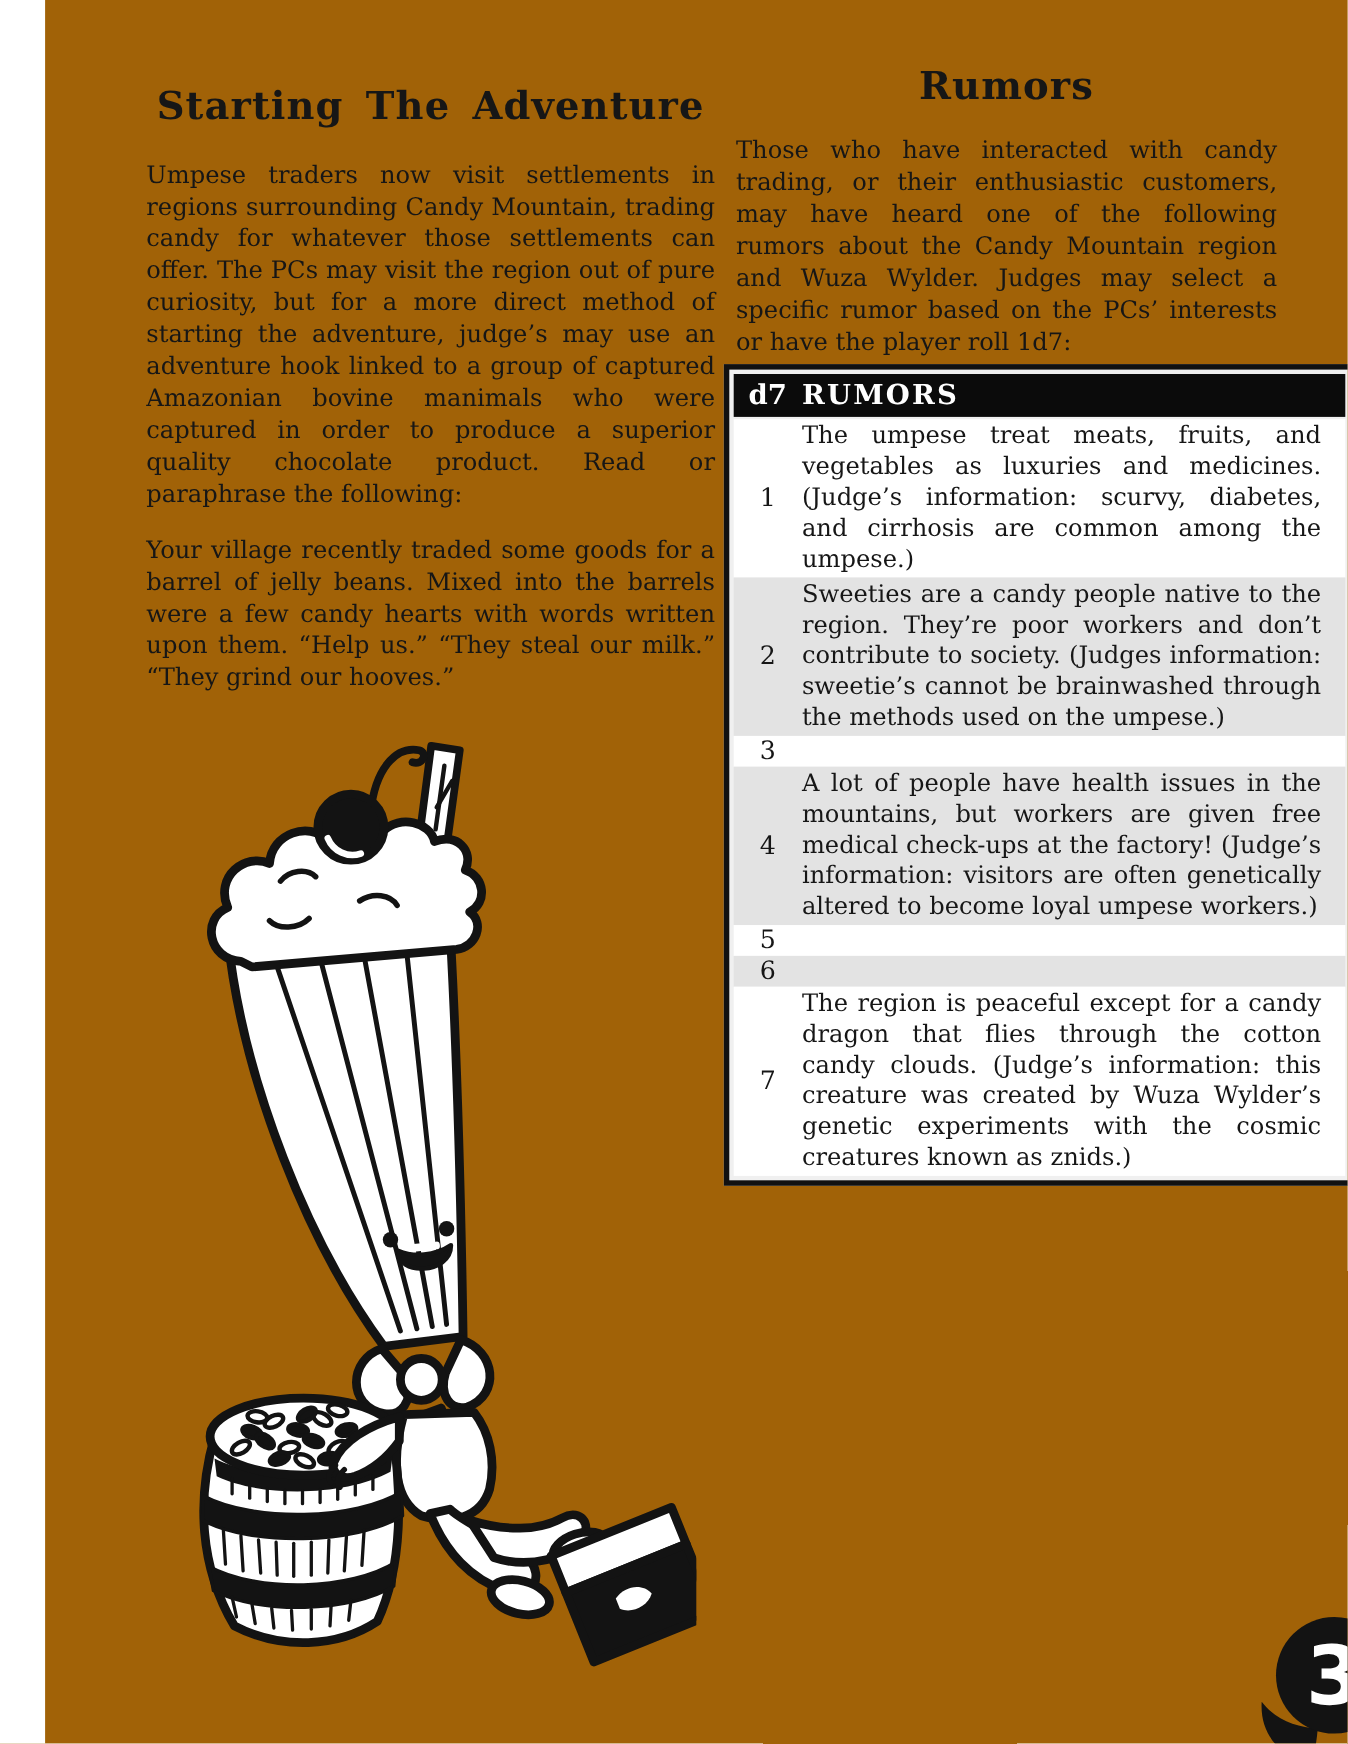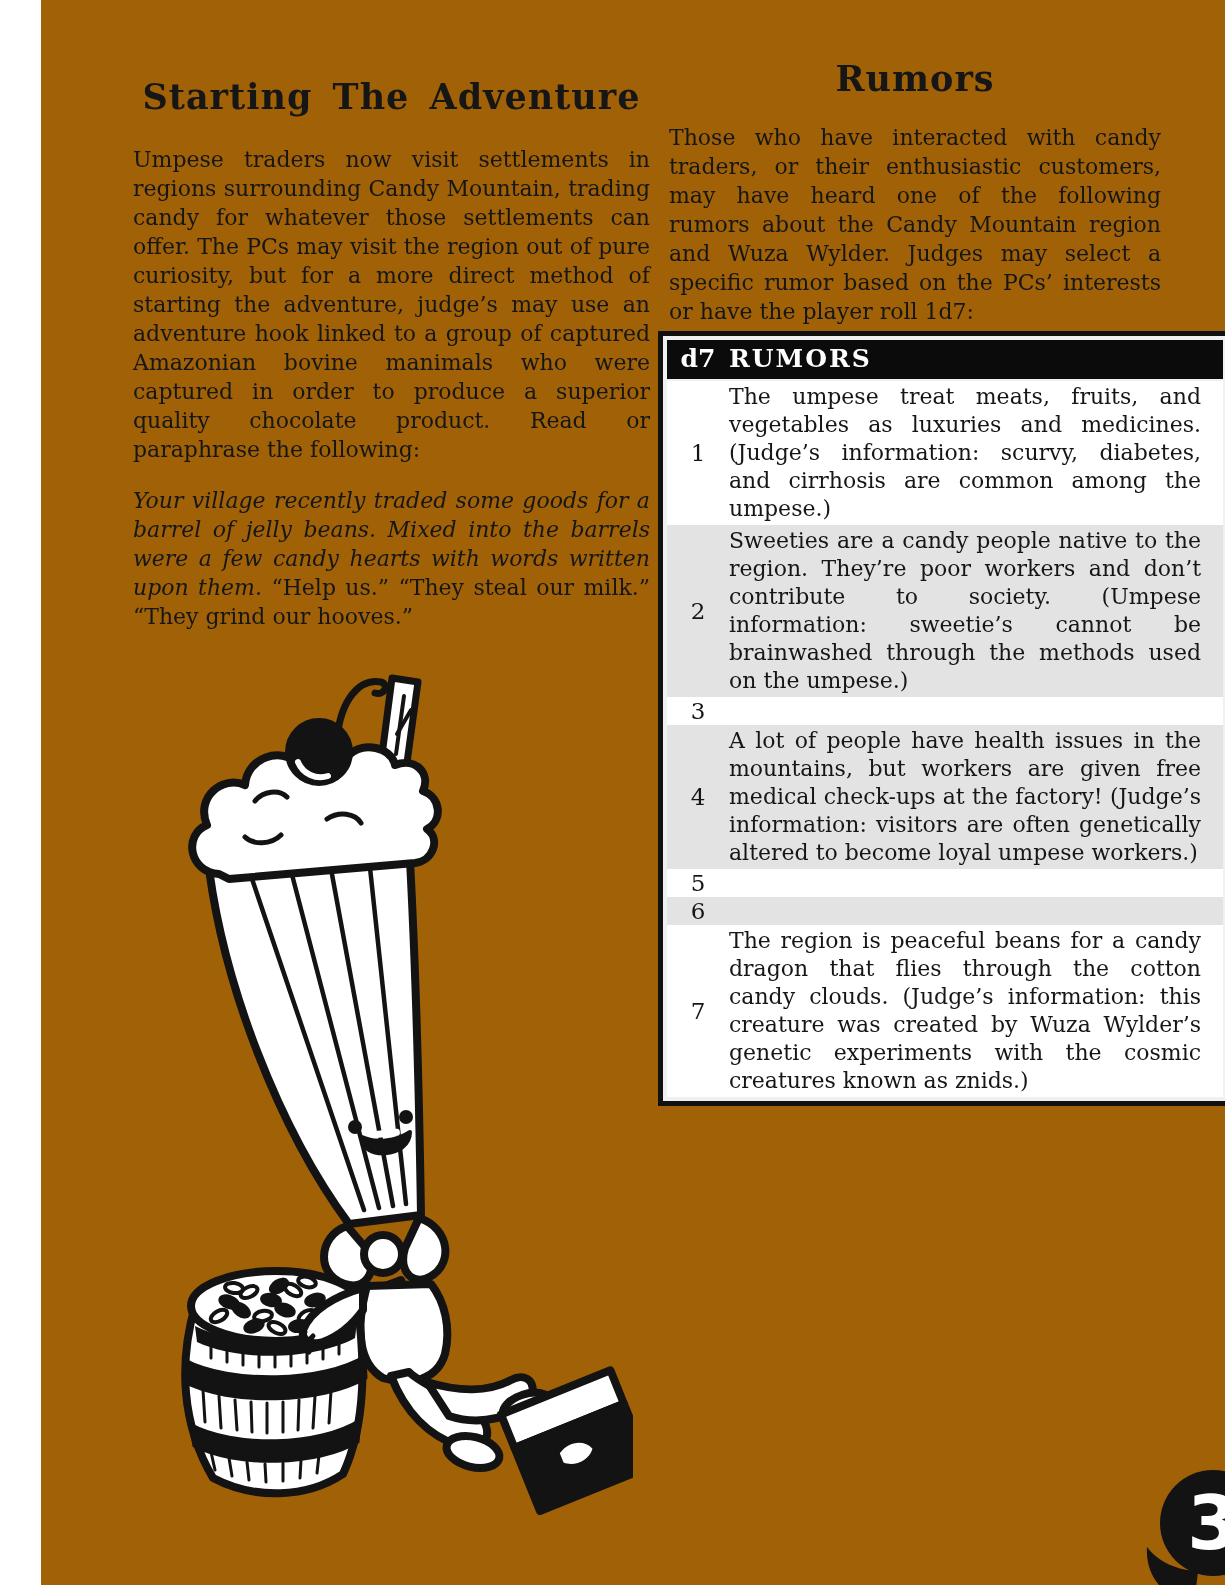--- a/index.html
+++ b/index.html
@@ -26,21 +26,21 @@
     margin:0 0 28px 0;
   }
   #right-col .heading{margin-bottom:24px;}
   .body-text{
     font-size:22px;
     line-height:29px;
     text-align:justify;
   }
   .para{margin:0 0 22px 0;}
   .read-aloud{margin:0;}
-  .read-aloud .it{font-style:italic;}
+  .read-aloud .it{}
   
   #rumor-table{
     position:absolute;
     left:617px;top:331px;
     width:574px;
     box-sizing:border-box;
     border:5px solid #111111;
     background:#f0f0f0;
     padding:4px;
   }
@@ -93,38 +93,38 @@
       <p class="para">Umpese traders now visit settlements in regions surrounding Candy Mountain, trading candy for whatever those settlements can offer. The PCs may visit the region out of pure curiosity, but for a more direct method of starting the adventure, judge’s may use an adventure hook linked to a group of captured Amazonian bovine manimals who were captured in order to produce a superior quality chocolate product. Read or paraphrase the following:</p>
       <p class="read-aloud body-text">
         <span class="it">Your village recently traded some goods for a barrel of jelly beans. Mixed into the barrels were a few candy hearts with words written upon them.</span>
         <span>“Help us.” “They steal our milk.” “They grind our hooves.”</span>
       </p>
     </div>
   </div>
 
   <div id="right-col" class="col">
     <h1 class="heading">Rumors</h1>
-    <p class="body-text para">Those who have interacted with candy traders, or their enthusiastic customers, may have heard one of the following rumors about the Candy Mountain region and Wuza Wylder. Judges may select a specific rumor based on the PCs’ interests or have the player roll 1d7:</p>
+    <p class="body-text para">Those who have interacted with candy trading, or their enthusiastic customers, may have heard one of the following rumors about the Candy Mountain region and Wuza Wylder. Judges may select a specific rumor based on the PCs’ interests or have the player roll 1d7:</p>
   </div>
 
   <div id="rumor-table">
     <div class="thead">
       <div class="th-roll">d7</div>
       <div class="th-label">RUMORS</div>
     </div>
     <div>
 
         <div class="trow">
           <div class="td-roll">1</div>
           <div class="td-text">The umpese treat meats, fruits, and vegetables as luxuries and medicines. (Judge’s information: scurvy, diabetes, and cirrhosis are common among the umpese.)</div>
         </div>
 
         <div class="trow alt">
           <div class="td-roll">2</div>
-          <div class="td-text">Sweeties are a candy people native to the region. They’re poor workers and don’t contribute to society. (Umpese information: sweetie’s cannot be brainwashed through the methods used on the umpese.)</div>
+          <div class="td-text">Sweeties are a candy people native to the region. They’re poor workers and don’t contribute to society. (Judges information: sweetie’s cannot be brainwashed through the methods used on the umpese.)</div>
         </div>
 
         <div class="trow">
           <div class="td-roll">3</div>
         </div>
 
         <div class="trow alt">
           <div class="td-roll">4</div>
           <div class="td-text">A lot of people have health issues in the mountains, but workers are given free medical check-ups at the factory! (Judge’s information: visitors are often genetically altered to become loyal umpese workers.)</div>
         </div>
@@ -132,21 +132,21 @@
         <div class="trow">
           <div class="td-roll">5</div>
         </div>
 
         <div class="trow alt">
           <div class="td-roll">6</div>
         </div>
 
         <div class="trow">
           <div class="td-roll">7</div>
-          <div class="td-text">The region is peaceful beans for a candy dragon that flies through the cotton candy clouds. (Judge’s information: this creature was created by Wuza Wylder’s genetic experiments with the cosmic creatures known as znids.)</div>
+          <div class="td-text">The region is peaceful except for a candy dragon that flies through the cotton candy clouds. (Judge’s information: this creature was created by Wuza Wylder’s genetic experiments with the cosmic creatures known as znids.)</div>
         </div>
       </div>
   </div>
 
   <svg id="illustration" width="474" height="880" viewBox="0 0 474 880" aria-hidden="true">
     <g stroke="#131313" fill="#ffffff" stroke-width="8" stroke-linejoin="round" stroke-linecap="round">
 
       <g>
         <path d="M48,214 C62,346 122,494 190,586 L262,577 C260,446 256,298 248,170 Z"></path>
         <path d="M53,229 L245,186" stroke-width="5" fill="none"></path>

